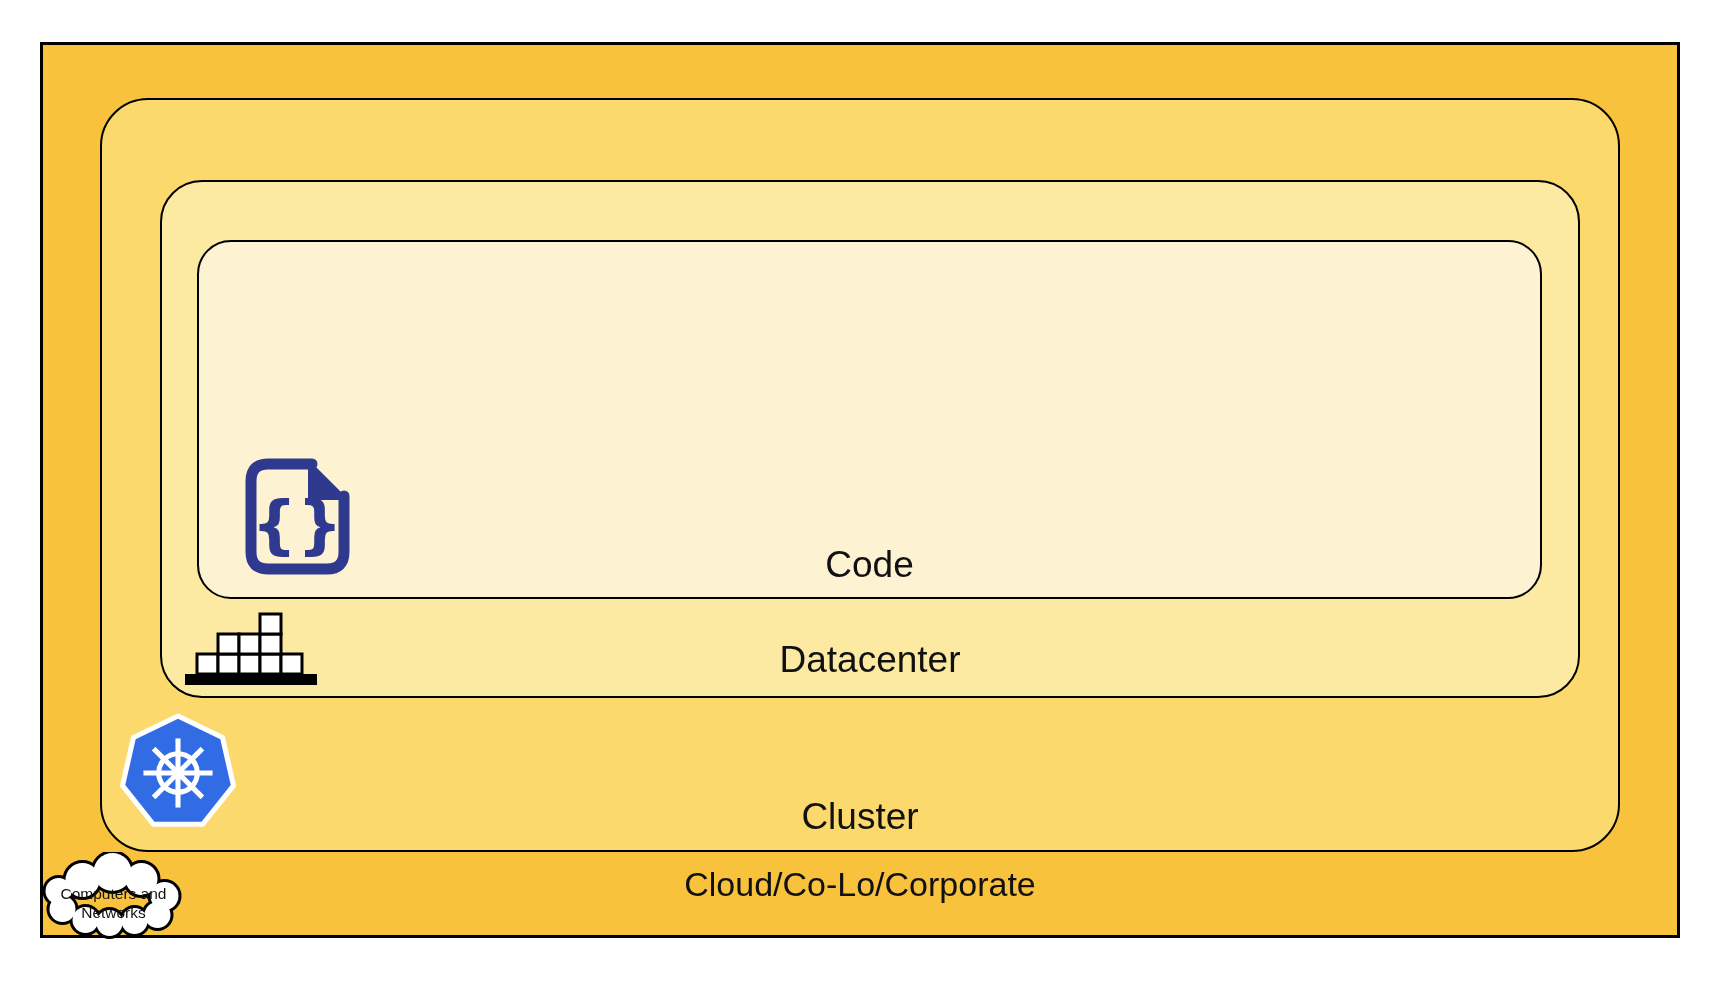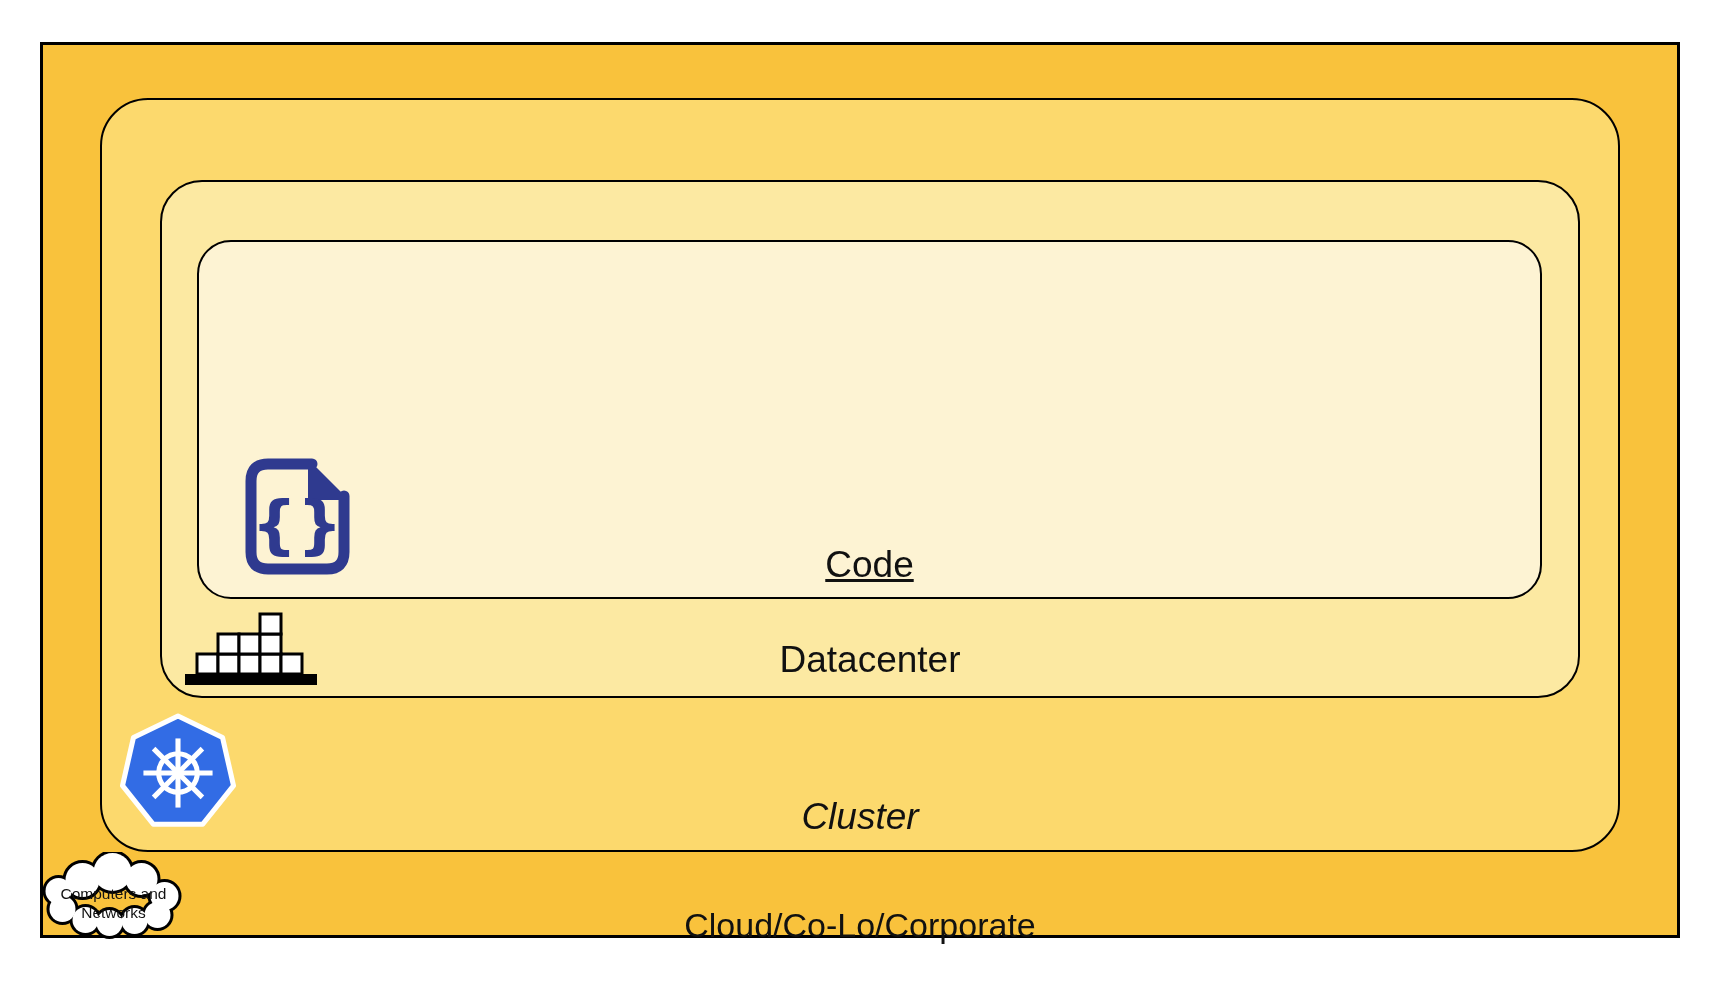--- a/index.html
+++ b/index.html
@@ -29,24 +29,24 @@
     border: 2.5px solid #000; border-radius: 34px;
   }
   .layer-label {
     position: absolute;
     text-align: center;
     color: #111111;
     font-size: 37px;
     line-height: 1.0;
     white-space: nowrap;
   }
-  .label-code      { left: 197px; width: 1345px; top: 546px; text-decoration: underline; }
+  .label-code      { left: 197px; width: 1345px; top: 546px; }
   .label-container { left: 160px; width: 1420px; top: 641px; }
-  .label-cluster   { left: 100px; width: 1520px; top: 798px; font-style: italic; }
-  .label-cloud     { left: 40px;  width: 1640px; top: 866px; font-size: 34px; line-height: 37px; margin-top: 41px; }
+  .label-cluster   { left: 100px; width: 1520px; top: 798px; }
+  .label-cloud     { left: 40px;  width: 1640px; top: 866px; font-size: 34px; line-height: 37px; }
   .icon { position: absolute; }
   .icon-code       { left: 242px; top: 457px; width: 110px; height: 121px; }
   .icon-boxes      { left: 185px; top: 606px; width: 132px; height: 80px;  }
   .icon-kubernetes { left: 118px; top: 712px; width: 120px; height: 122px; }
   .icon-cloud      { left: 42px;  top: 852px; width: 143px; height: 88px;  }
   .cloud-text {
     font-family: "Liberation Sans", sans-serif;
     font-size: 15.5px;
     fill: #111111;
   }

